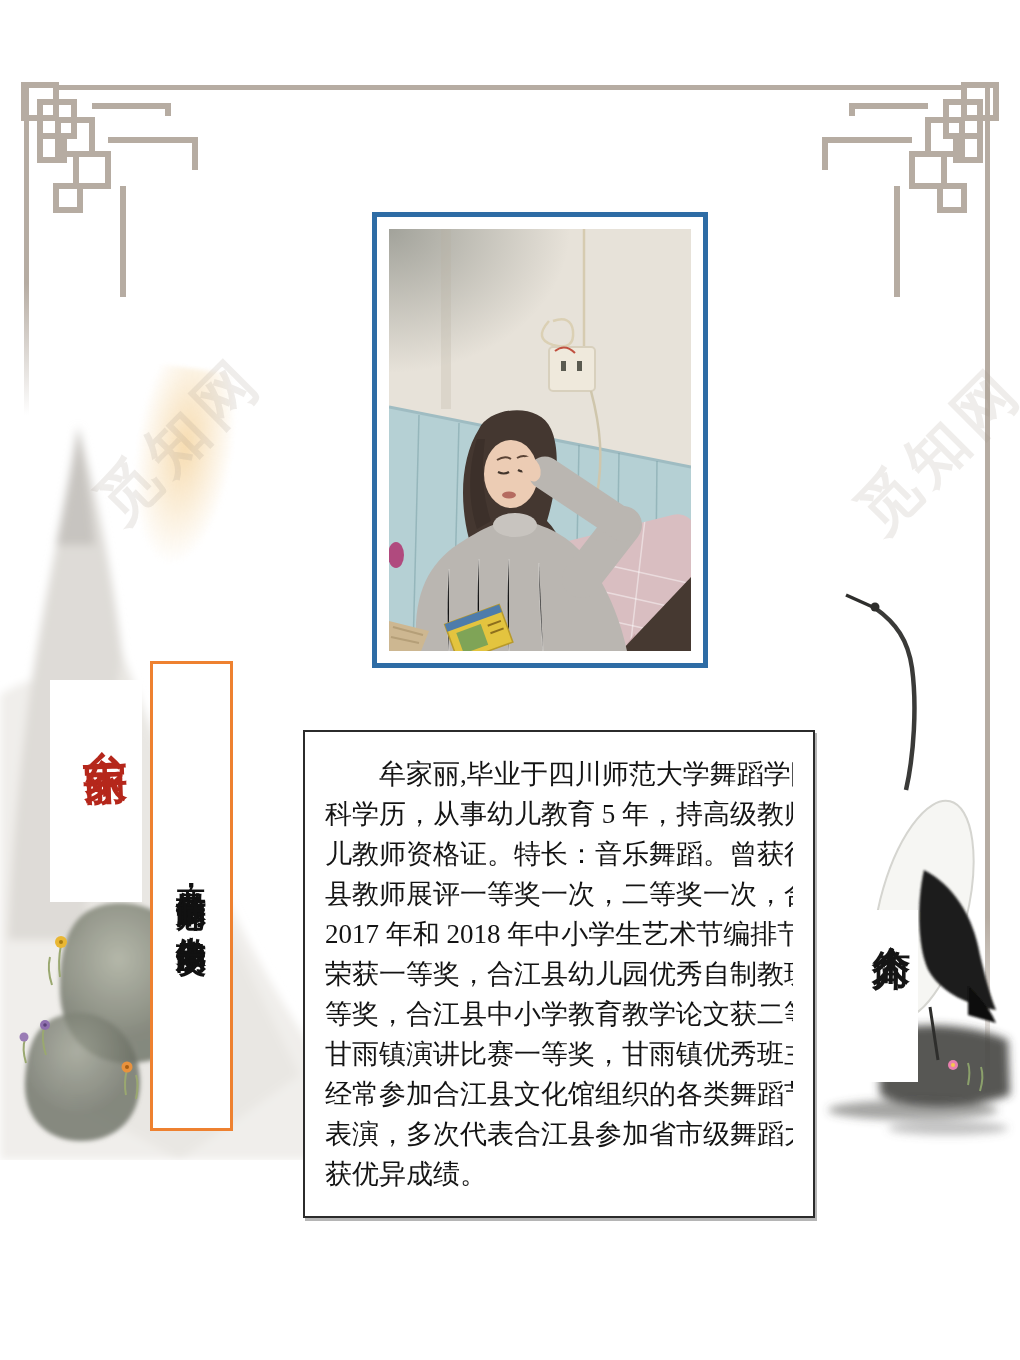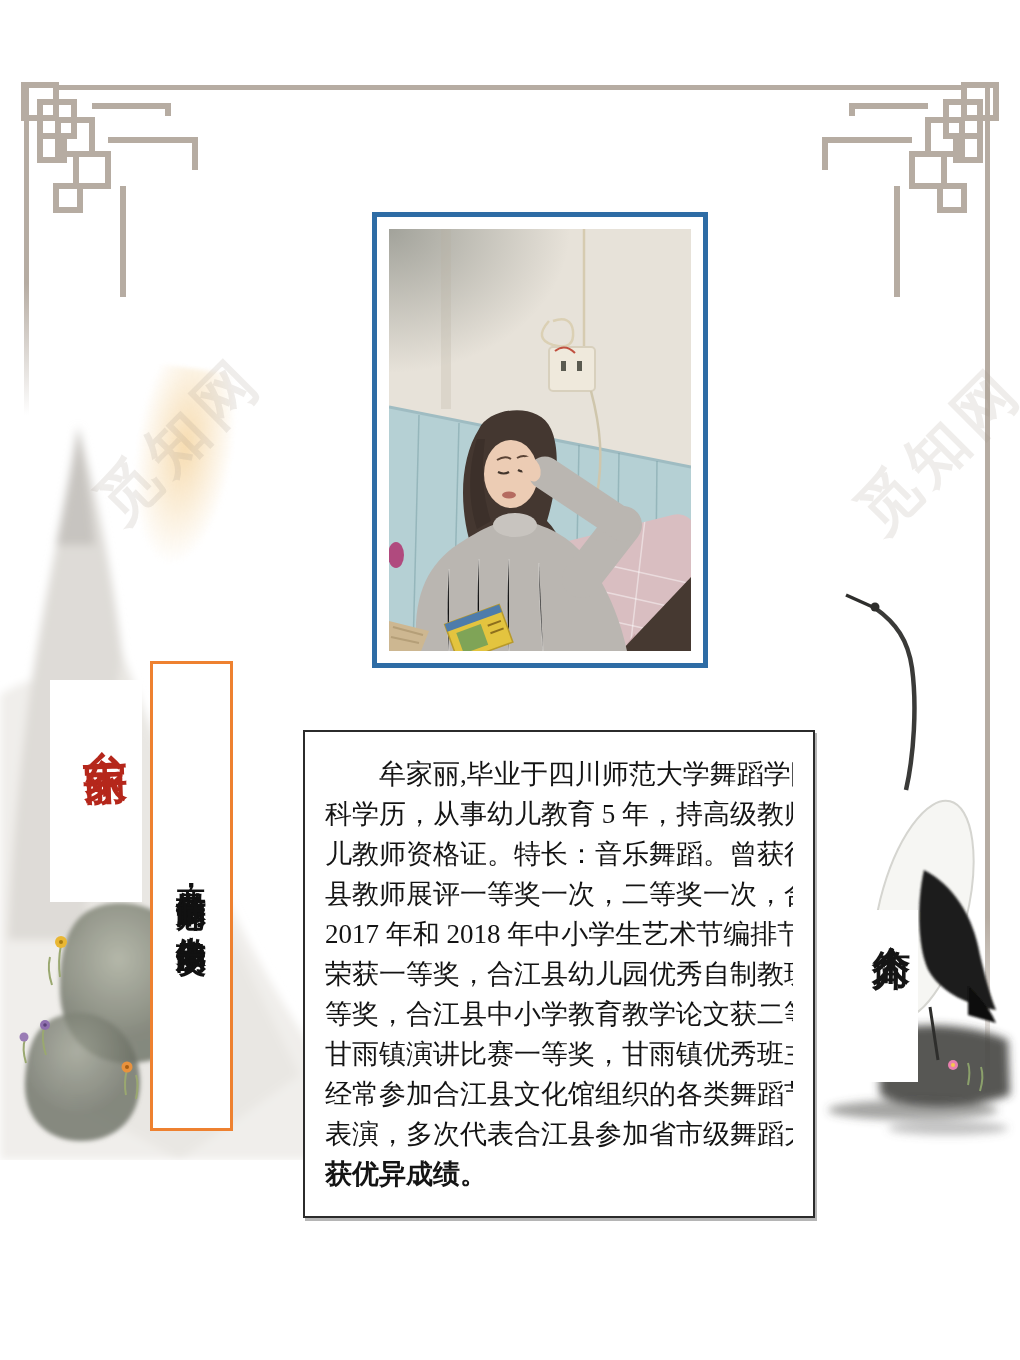--- a/index.html
+++ b/index.html
@@ -53,21 +53,21 @@
       font-family:"Liberation Serif",serif;font-size:38px;font-weight:700;color:#151515;
       letter-spacing:2px;transform:rotate(1deg);}
 
   
   .bio-box{position:absolute;left:303px;top:730px;width:512px;height:488px;background:#ffffff;
       border:2px solid #2b2b2b;box-sizing:border-box;padding:22px 20px 0 20px;
       box-shadow:2px 3px 0 rgba(90,90,90,.45);}
   .bio-line{font-family:"Liberation Serif",serif;font-size:27px;line-height:40px;color:#141414;
       text-align:justify;text-align-last:justify;white-space:nowrap;overflow:hidden;}
   .bio-line.first{text-indent:2em;}
-  .bio-line.last{text-align-last:left;font-weight:bold;}
+  .bio-line.last{text-align-last:left;}
 </style>
 </head>
 <body>
 
 <div class="stage">
 
   <div class="top-line"></div>
   <div class="left-vline"></div>
   <div class="right-vline"></div>
 

